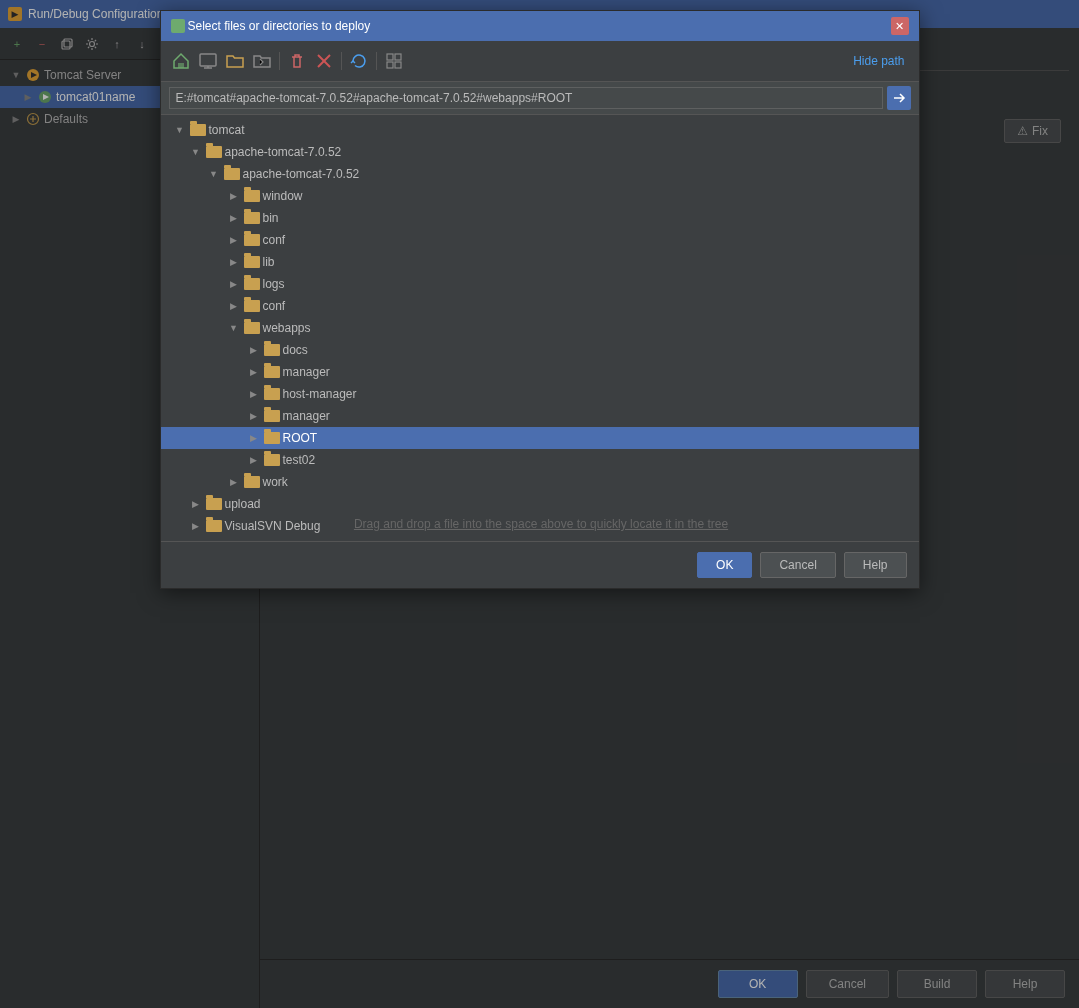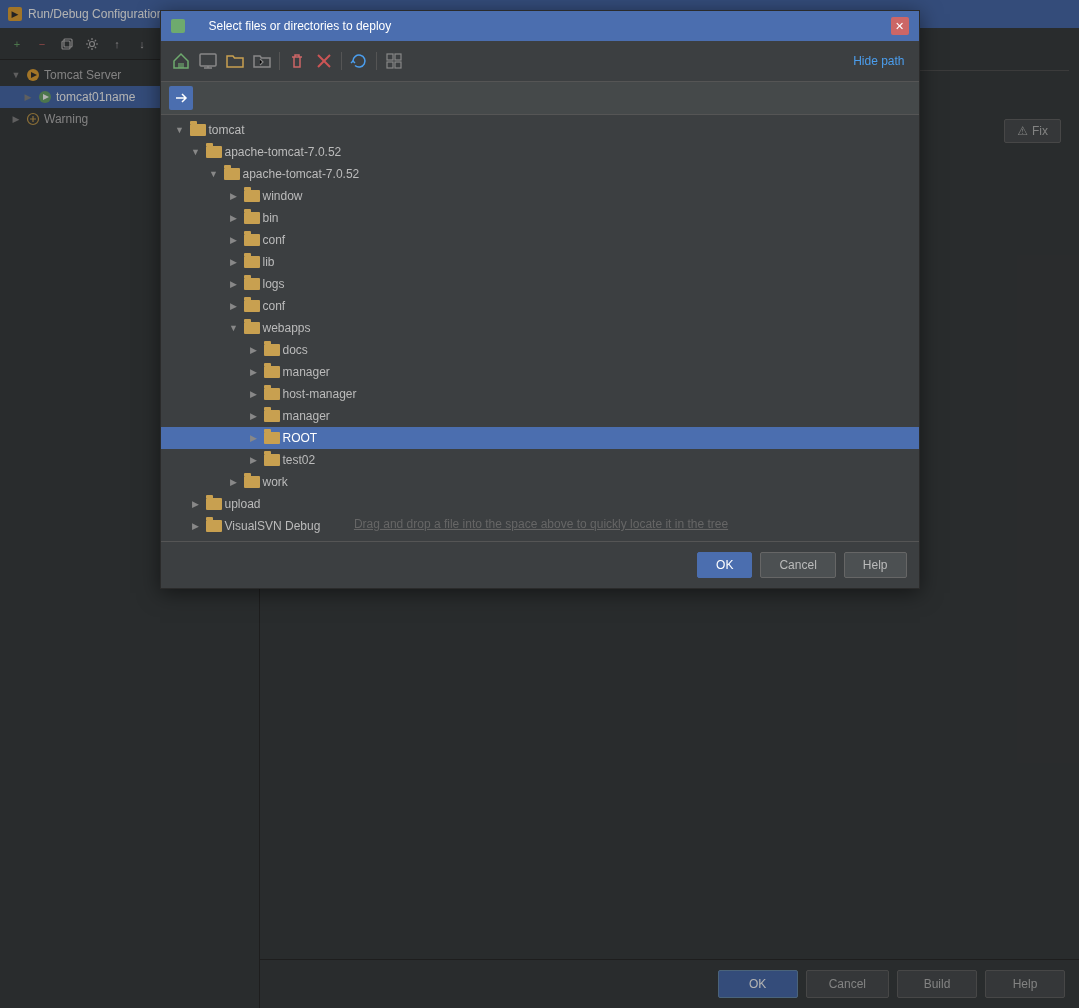--- a/index.html
+++ b/index.html
@@ -167,21 +167,21 @@
       display: flex;
       align-items: center;
       justify-content: space-between;
       height: 30px;
       flex-shrink: 0;
     }
 
     .dialog-title-left {
       display: flex;
       align-items: center;
-      gap: 24px;
+      gap: 3px;
     }
 
     .dialog-titlebar-icon {
       width: 14px;
       height: 14px;
       background: #6eaa6e;
       border-radius: 2px;
       display: flex;
       align-items: center;
       justify-content: center;
@@ -557,21 +557,21 @@
 
         <div class="tree-item">
           <span class="indent" style="width:4px"></span>
           <span class="chevron">▶</span>
           <span class="item-icon">
             <svg width="14" height="14" viewBox="0 0 14 14">
                 <circle cx="7" cy="7" r="5.5" fill="none" stroke="#c8a050" stroke-width="1.2"></circle>
                 <path d="M4 7h6M7 4v6" stroke="#c8a050" stroke-width="1.2"></path>
               </svg>
           </span>
-          <span>Warning</span>
+          <span>Defaults</span>
         </div>
       </div>
     </div>
 
     <div class="right-panel">
       <div class="bg-panel">
 
         <div class="build-artifacts-row">
           <span class="ba-icon">
             <svg width="14" height="14" viewBox="0 0 14 14">
@@ -681,20 +681,21 @@
             <rect x="2" y="2" width="6" height="6" fill="none" stroke="#888" stroke-width="1.2"></rect>
             <rect x="10" y="2" width="6" height="6" fill="none" stroke="#888" stroke-width="1.2"></rect>
             <rect x="2" y="10" width="6" height="6" fill="none" stroke="#888" stroke-width="1.2"></rect>
             <rect x="10" y="10" width="6" height="6" fill="none" stroke="#888" stroke-width="1.2"></rect>
           </svg>
       </button>
       <button class="hide-path-btn">Hide path</button>
     </div>
 
     <div class="path-input-row">
+      <input type="text" class="path-input" value="E:#tomcat#apache-tomcat-7.0.52#apache-tomcat-7.0.52#webapps#ROOT" style="">
       <button class="path-action-btn">
         <svg width="14" height="14" viewBox="0 0 14 14">
             <path d="M2 7h10M8 3l4 4-4 4" fill="none" stroke="white" stroke-width="1.5"></path>
           </svg>
       </button>
     </div>
 
     <div class="dialog-tree-area">
 
       <div class="dtree-item">

